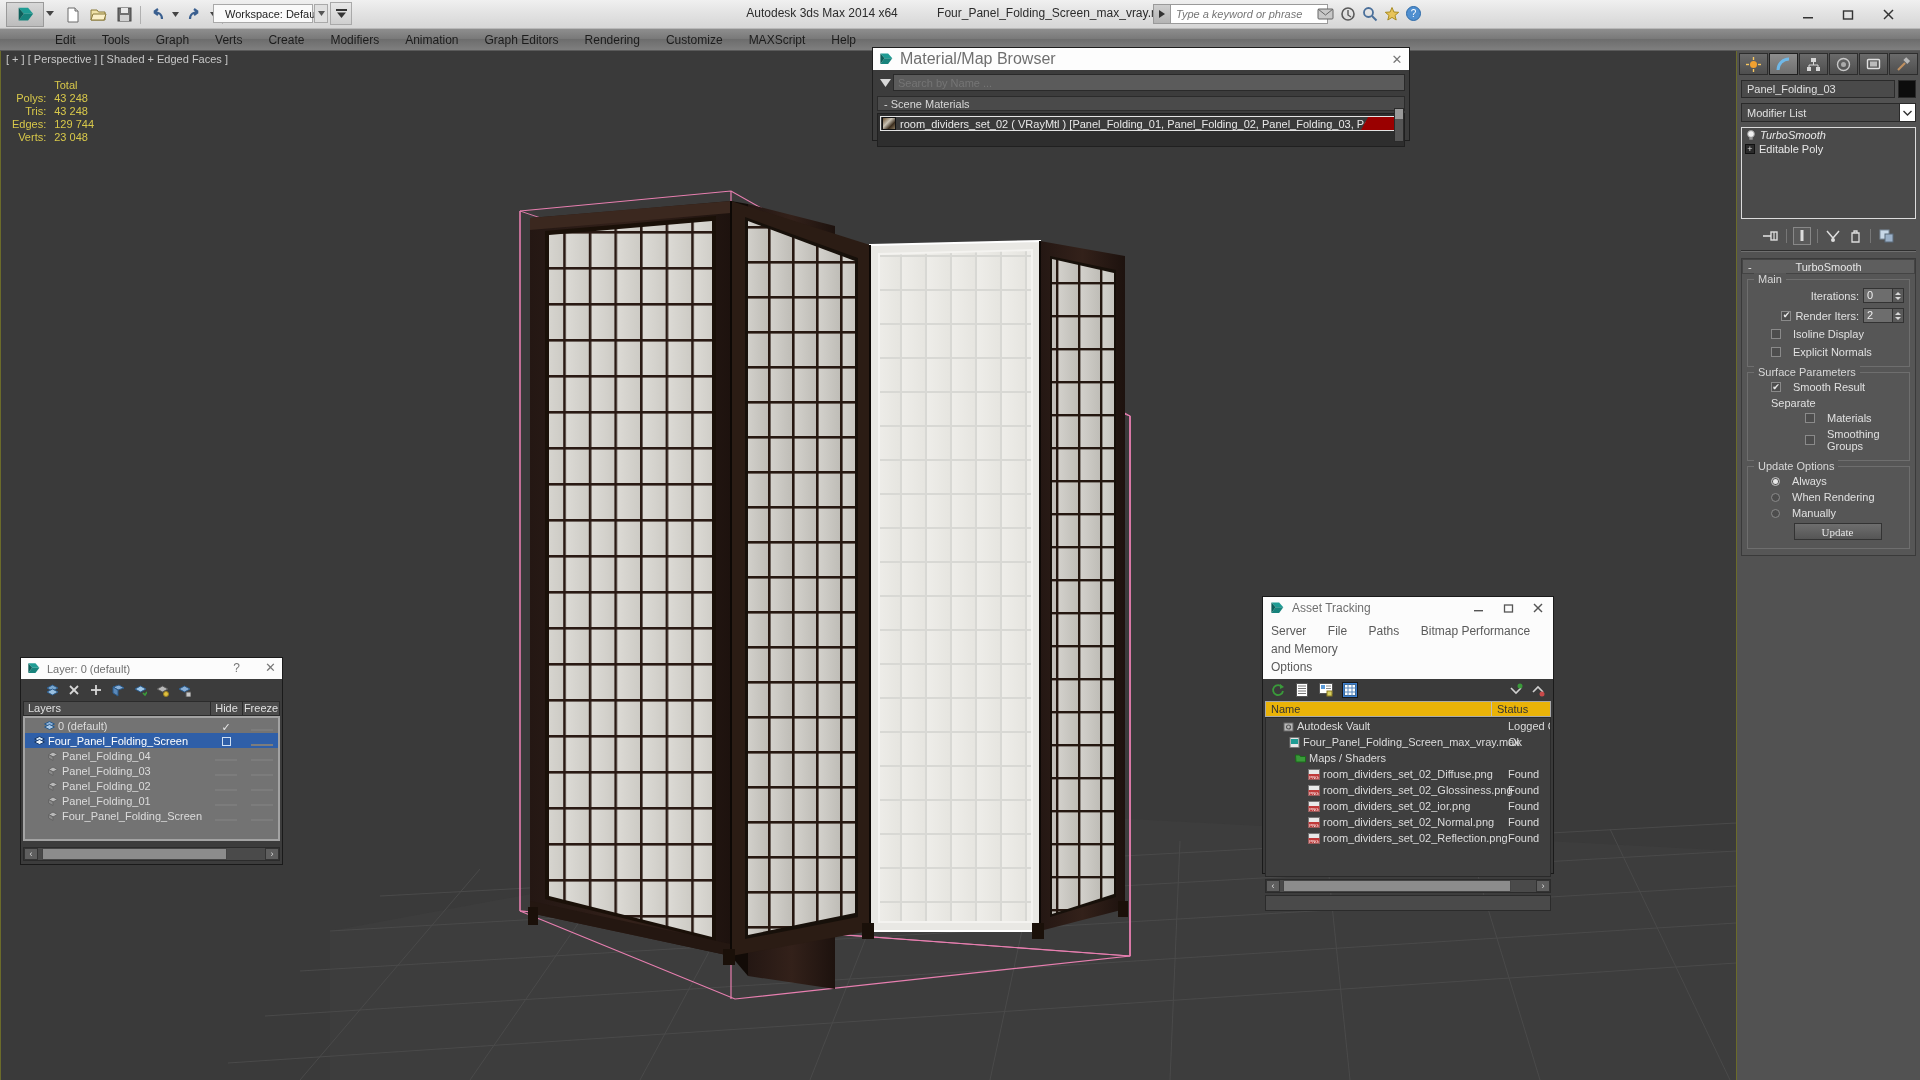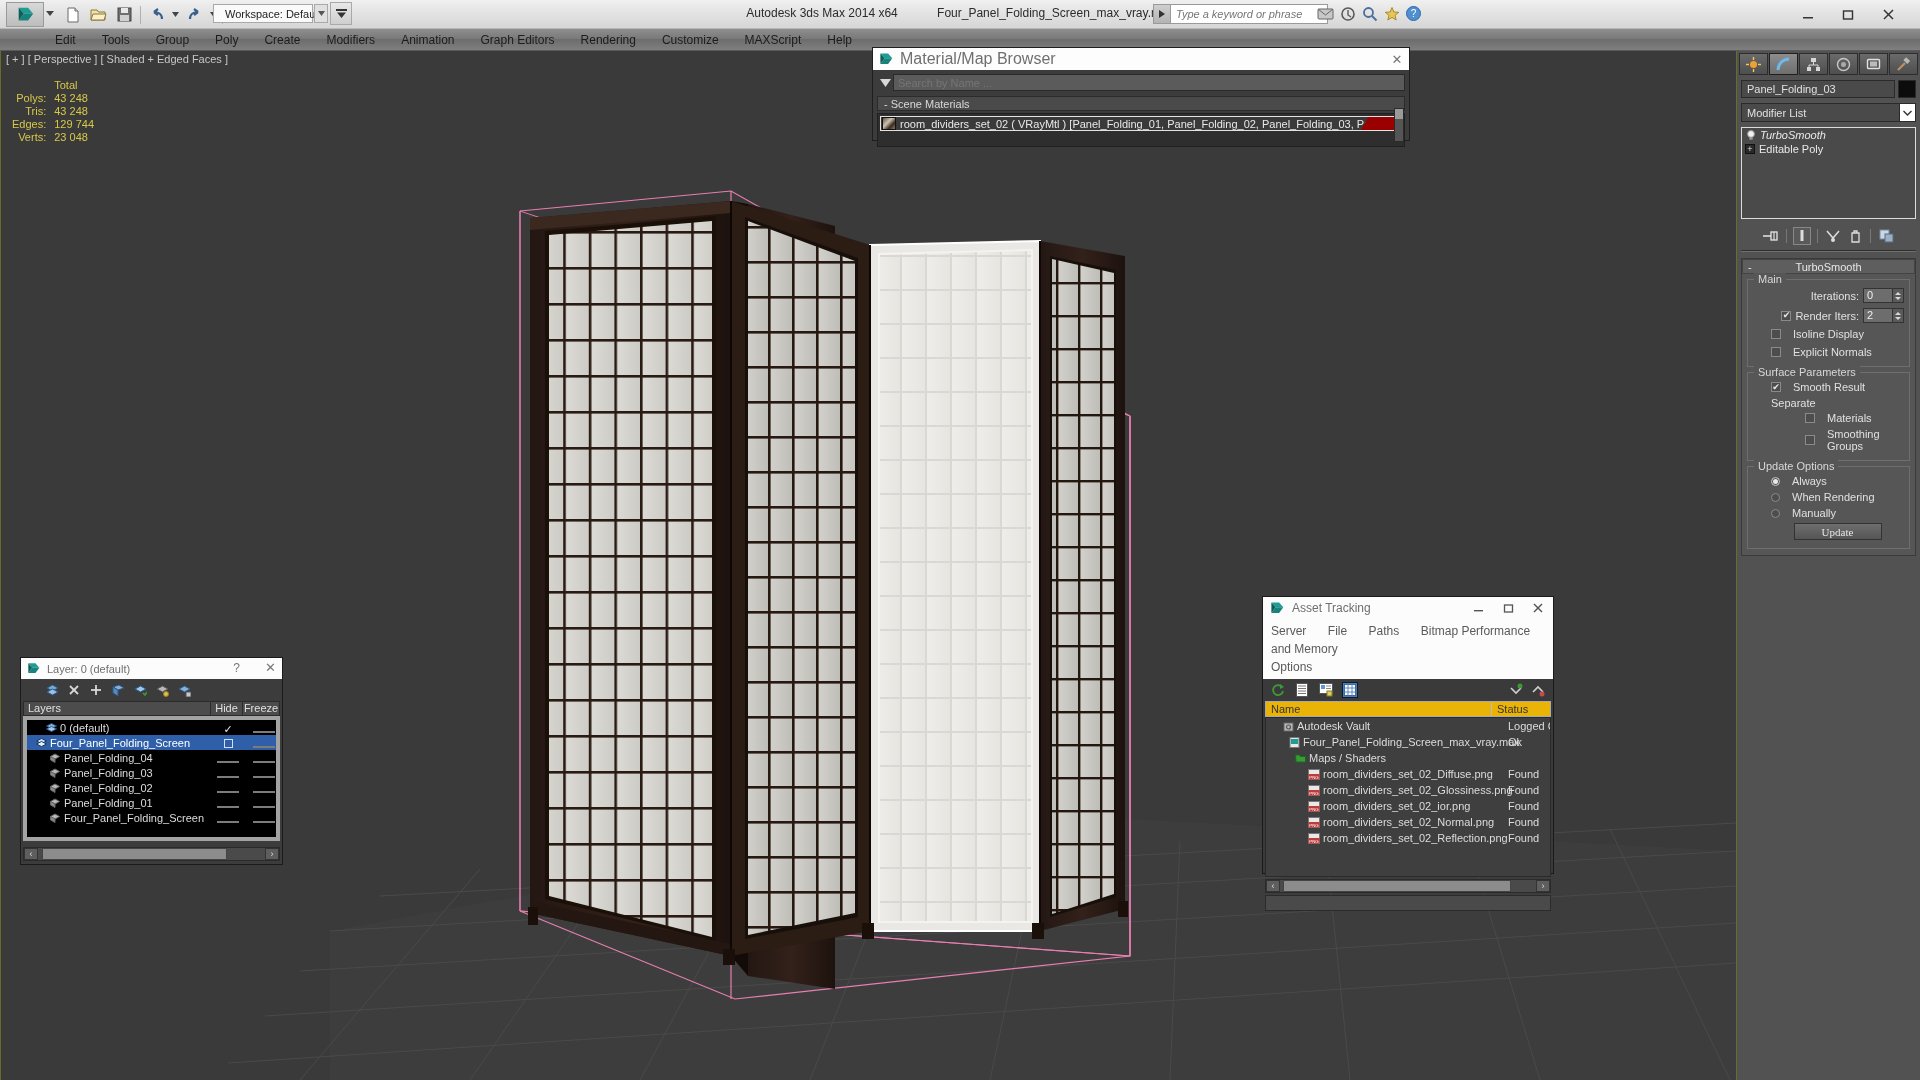--- a/index.html
+++ b/index.html
@@ -156,21 +156,21 @@
   .ld-title .x { position:absolute; right:6px; top:2px; font-size:13px; color:#777; cursor:pointer;}
   .ld-tools { height:22px; display:flex; align-items:center; gap:8px; padding-left:24px;
     background:#3c3c3c; }
   .ld-tools .ti { width:14px;height:14px; display:flex;align-items:center;justify-content:center;}
   .ld-head { display:flex; height:15px; margin:0 2px; background:#4c4c4c; border:1px solid #2b2b2b;}
   .ld-head .c1 { flex:1; font-size:11px; color:#e0e0e0; padding-left:4px; line-height:13px;
     border-right:1px solid #2b2b2b;}
   .ld-head .c2 { width:32px; font-size:11px; color:#e0e0e0; text-align:center; line-height:13px;
     border-right:1px solid #2b2b2b;}
   .ld-head .c3 { width:36px; font-size:11px; color:#e0e0e0; text-align:center; line-height:13px;}
-  .ld-body { margin:0 2px; height:125px; background:#000000; border:4px solid #a3a3a3; overflow:hidden;}
+  .ld-body { margin:0 2px; height:125px; background:#737373; border:2px solid #a3a3a3; overflow:hidden;}
   .lrow { display:flex; height:15px; align-items:center; position:relative; }
   .lrow.sel { background:#2f5fa8; }
   .lrow .ind { flex:none; }
   .lrow .ico { width:12px;height:12px; flex:none; display:flex;align-items:center;justify-content:center;}
   .lrow .nm { font-size:11px; color:#dcdcdc; margin-left:3px; white-space:nowrap;}
   .lrow.sel .nm { color:#fff; }
   .lrow .hide { position:absolute; left:188px; width:26px; text-align:center; }
   .lrow .frz { position:absolute; left:224px; width:26px; text-align:center; }
   .dash { display:inline-block; width:22px; height:2px; background:#7c7c7c; }
   .ld-hsb { position:absolute; left:2px; bottom:3px; width:257px; height:14px;
@@ -547,22 +547,22 @@
             <line x1="2" y1="2" x2="11" y2="11" stroke="#333" stroke-width="1.5"></line>
             <line x1="11" y1="2" x2="2" y2="11" stroke="#333" stroke-width="1.5"></line>
           </svg>
       </div>
     </div>
   </div>
 
   <div class="menubar">
     <div class="mi">Edit</div>
     <div class="mi">Tools</div>
-    <div class="mi">Group</div>
-    <div class="mi">Poly</div>
+    <div class="mi">Graph</div>
+    <div class="mi">Verts</div>
     <div class="mi">Create</div>
     <div class="mi">Modifiers</div>
     <div class="mi">Animation</div>
     <div class="mi">Graph Editors</div>
     <div class="mi">Rendering</div>
     <div class="mi">Customize</div>
     <div class="mi">MAXScript</div>
     <div class="mi">Help</div>
   </div>
 

